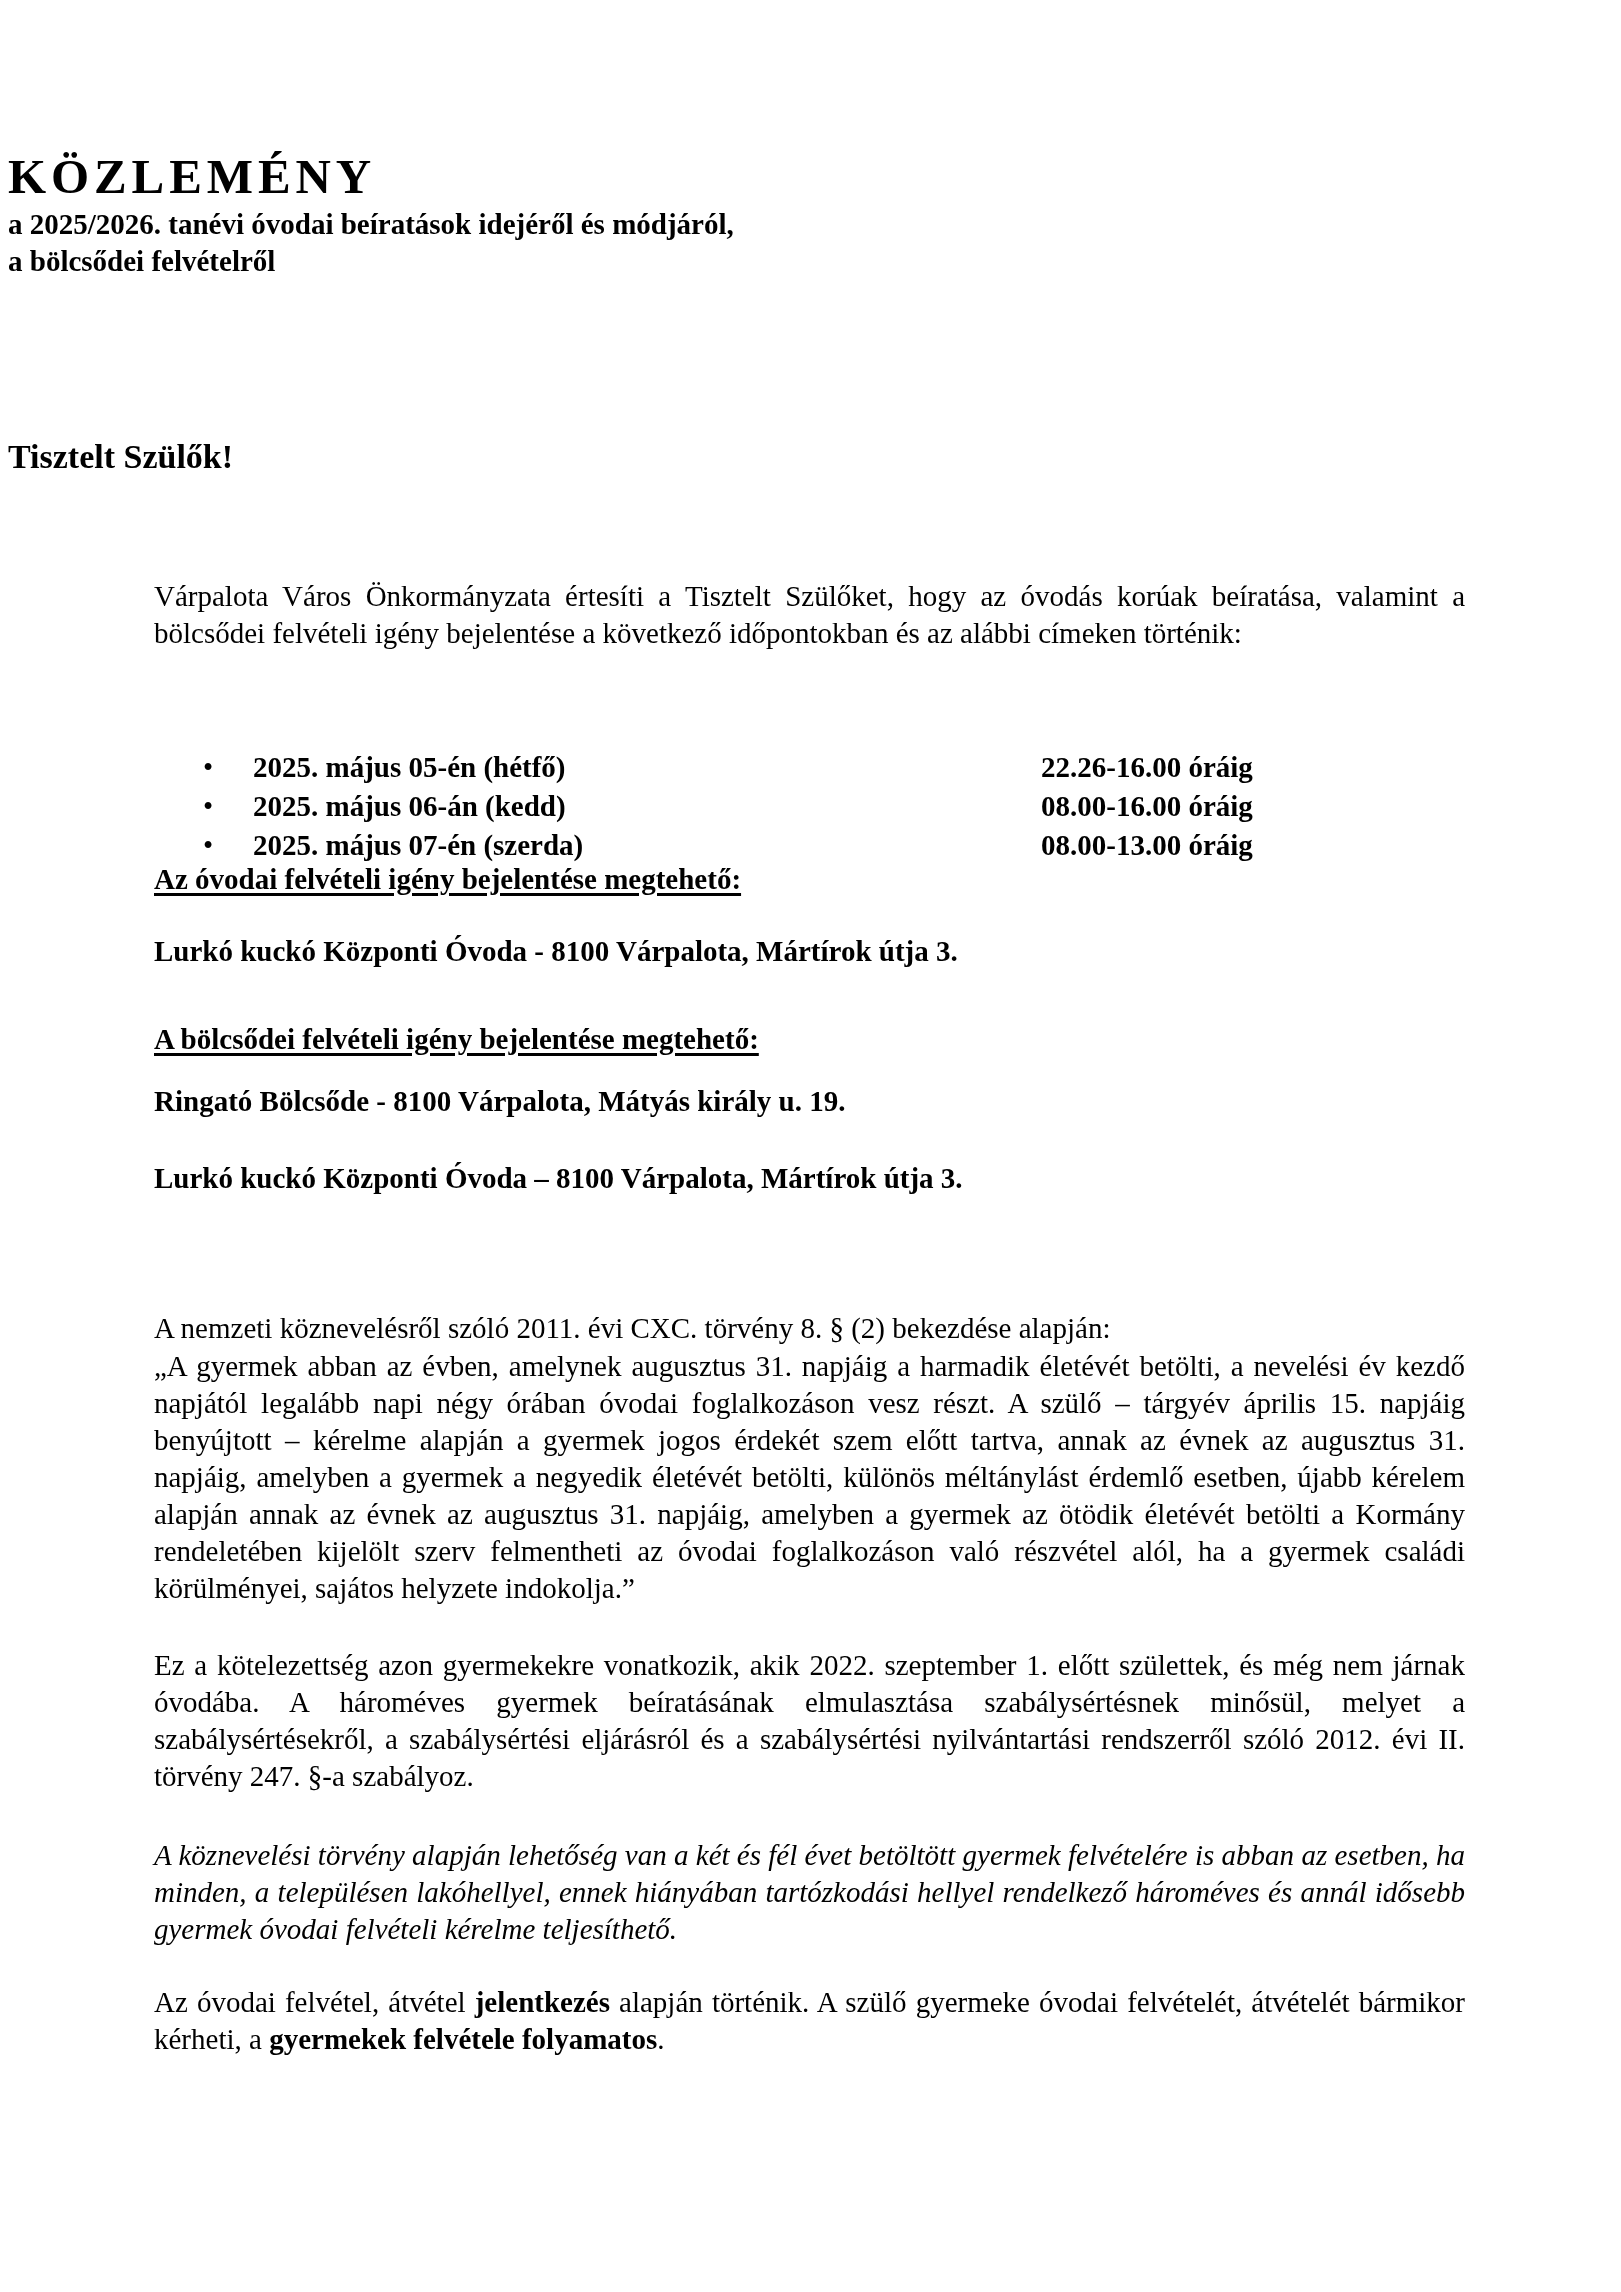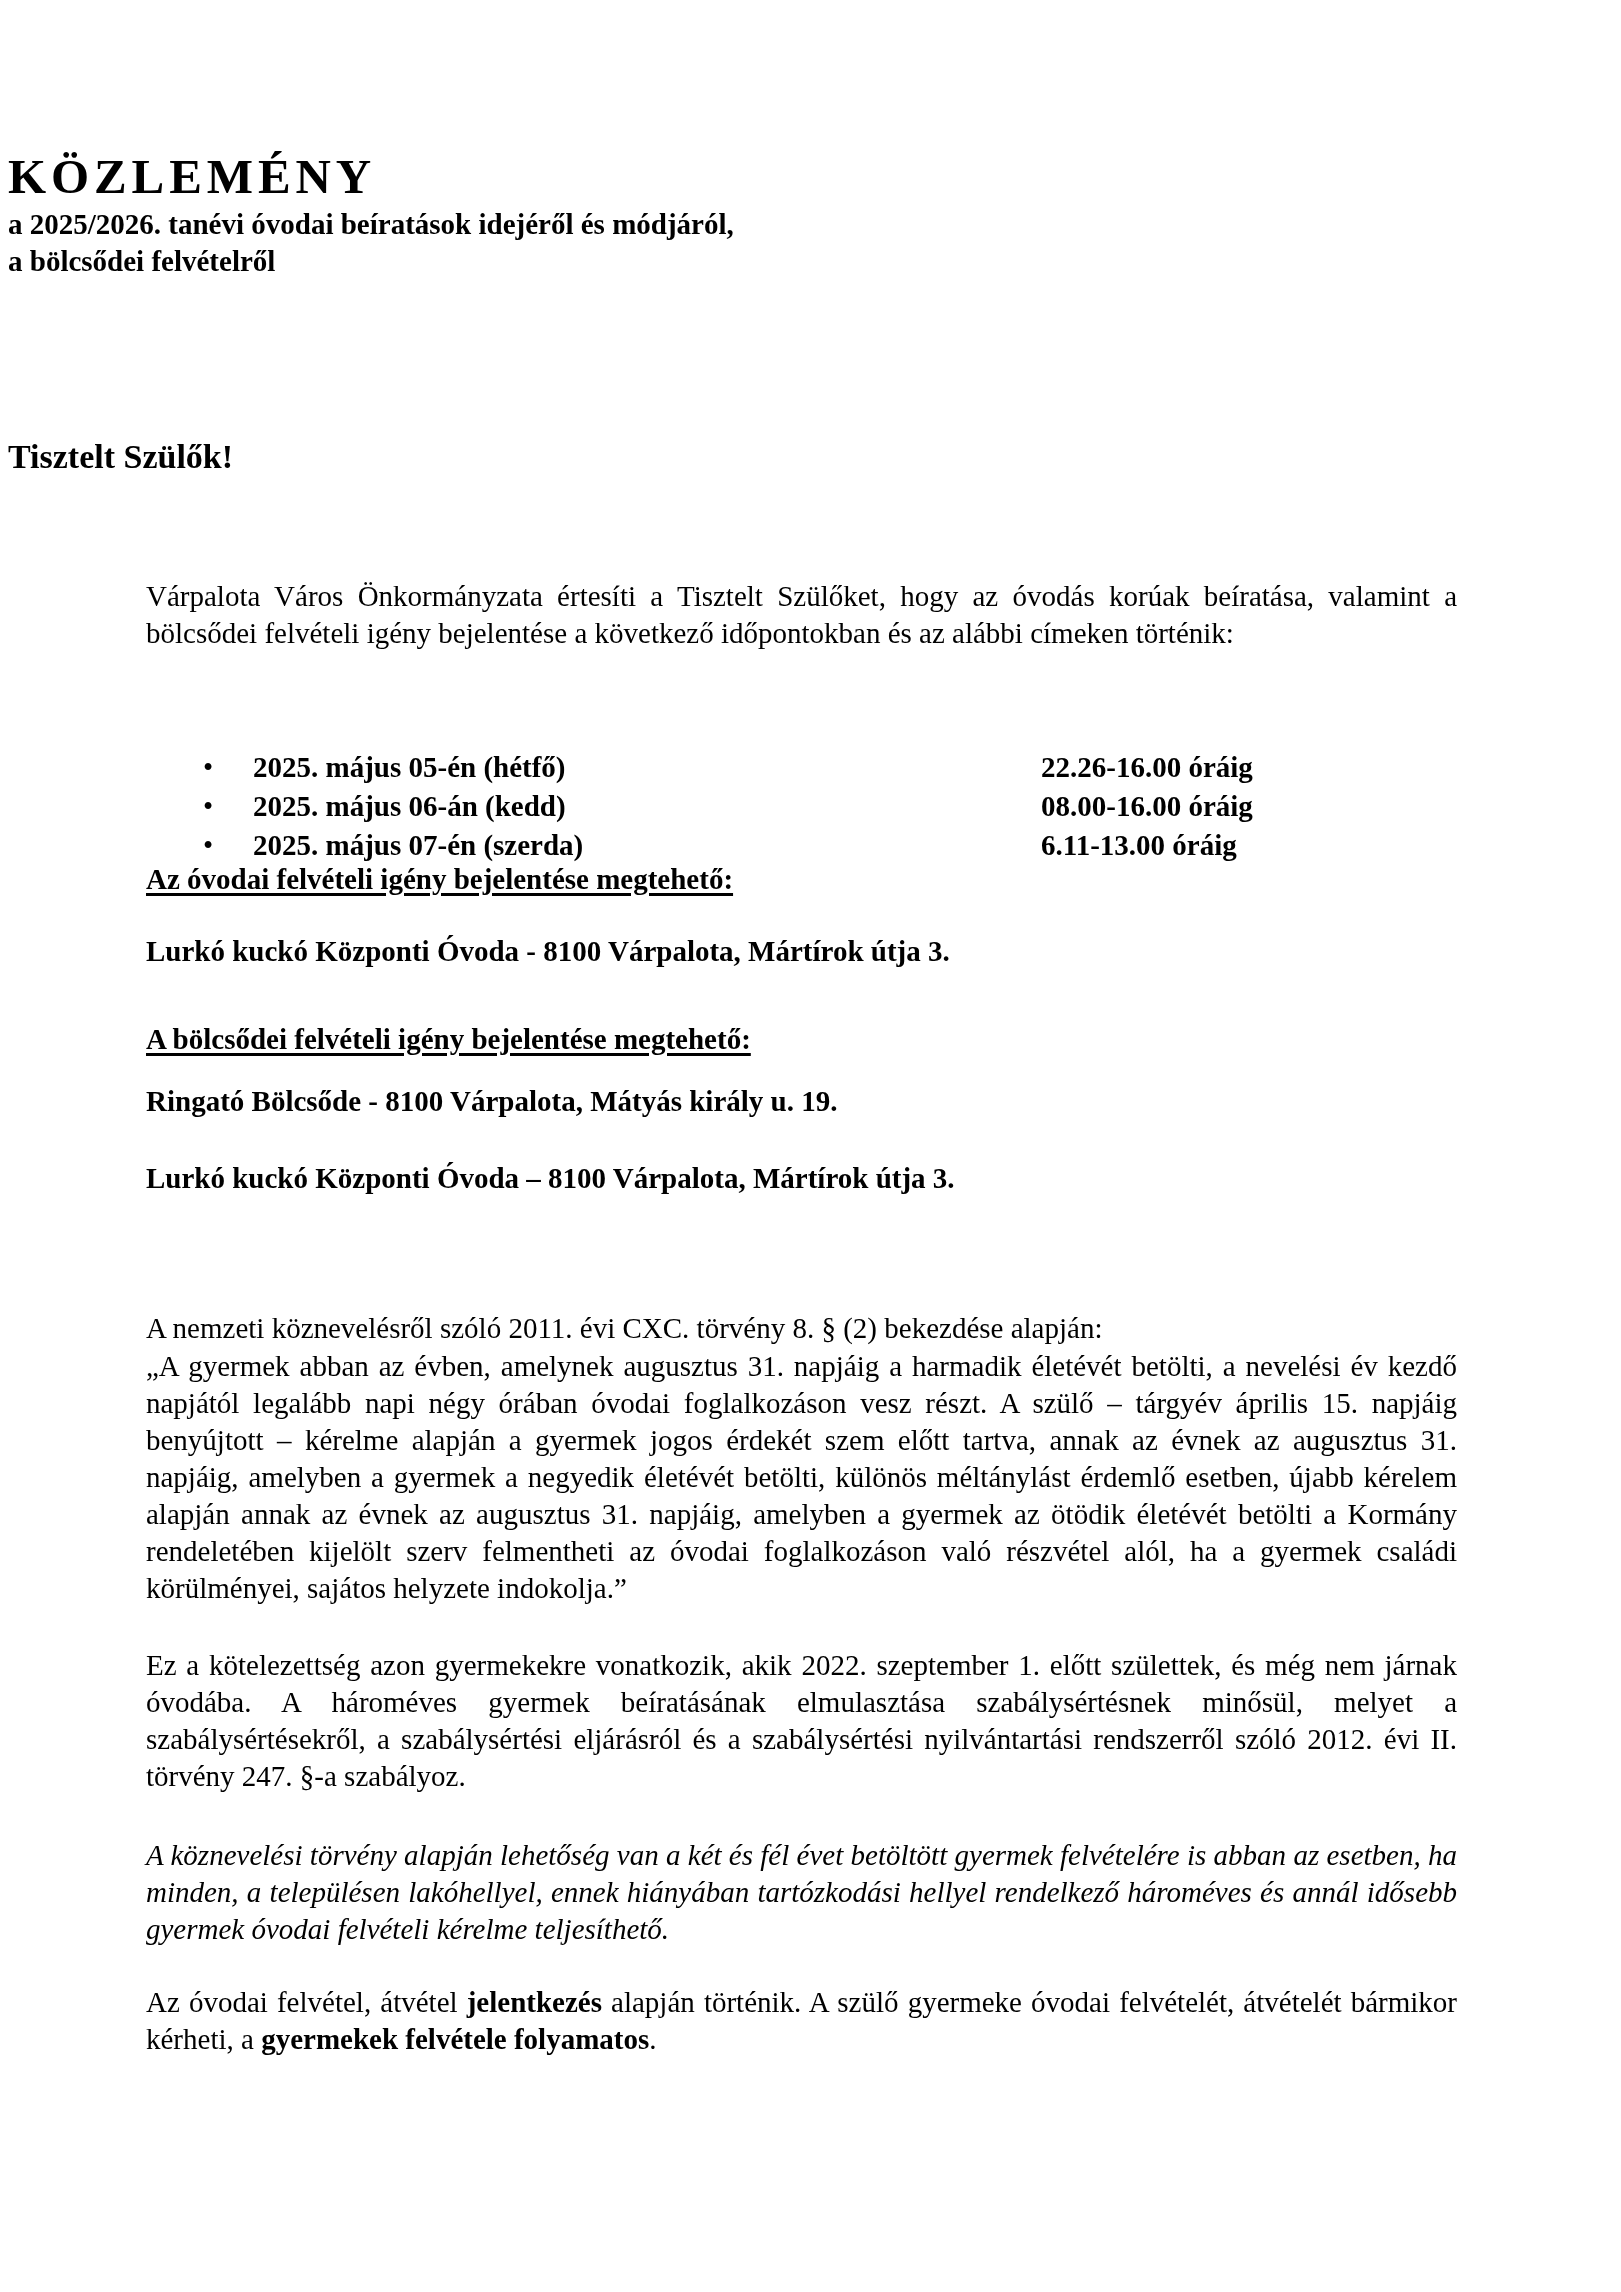--- a/index.html
+++ b/index.html
@@ -8,21 +8,21 @@
     font-family: "Liberation Serif", "DejaVu Serif", serif; color: #000;
   }
   .abs { position: absolute; }
   .center { left: 8px; width: 1390px; }
   .title { top: 149px; font-size: 49px; font-weight: bold; letter-spacing: 4.9px; line-height: 55px; }
   .subtitle { font-size: 29px; font-weight: bold; line-height: 37px; }
   .sub1 { top: 206px; }
   .sub2 { top: 243px; }
   .greeting { top: 435px; font-size: 34px; font-weight: bold; line-height: 43px; }
 
-  .body-text { left: 146px; width: 1311px; font-size: 29px; line-height: 37px; text-align: justify; }
+  .body-text { left: 154px; width: 1311px; font-size: 29px; line-height: 37px; text-align: justify; }
   .body-text.last-left { text-align-last: left; }
   .bold { font-weight: bold; }
   .uline { text-decoration: underline; text-decoration-thickness: 2.9px; text-underline-offset: 3.9px; }
 
   .intro { top: 578px; }
 
   .bullet-row { position: absolute; left: 154px; width: 1313px; height: 39px; font-size: 29px; font-weight: bold; line-height: 39px; }
   .bullet-dot { position: absolute; left: 49px; top: 0; font-weight: normal; }
   .bullet-date { position: absolute; left: 99px; top: 0; }
   .bullet-time { position: absolute; left: 887px; top: 0; }
@@ -59,21 +59,21 @@
       <span class="bullet-time">22.26-16.00 óráig</span>
     </div>
     <div class="bullet-row b2">
       <span class="bullet-dot">•</span>
       <span class="bullet-date">2025. május 06-án (kedd)</span>
       <span class="bullet-time">08.00-16.00 óráig</span>
     </div>
     <div class="bullet-row b3">
       <span class="bullet-dot">•</span>
       <span class="bullet-date">2025. május 07-én (szerda)</span>
-      <span class="bullet-time">6.11-13.00 óráig</span>
+      <span class="bullet-time">08.00-13.00 óráig</span>
     </div>
   </div>
 
   <div class="abs body-text h-ovoda">
     <span class="bold uline">Az óvodai felvételi igény bejelentése megtehető:</span>
   </div>
   <div class="abs body-text bold addr-ovoda">Lurkó kuckó Központi Óvoda - 8100 Várpalota, Mártírok útja 3.</div>
 
   <div class="abs body-text h-bolcsode">
     <span class="bold uline">A bölcsődei felvételi igény bejelentése megtehető:</span>

